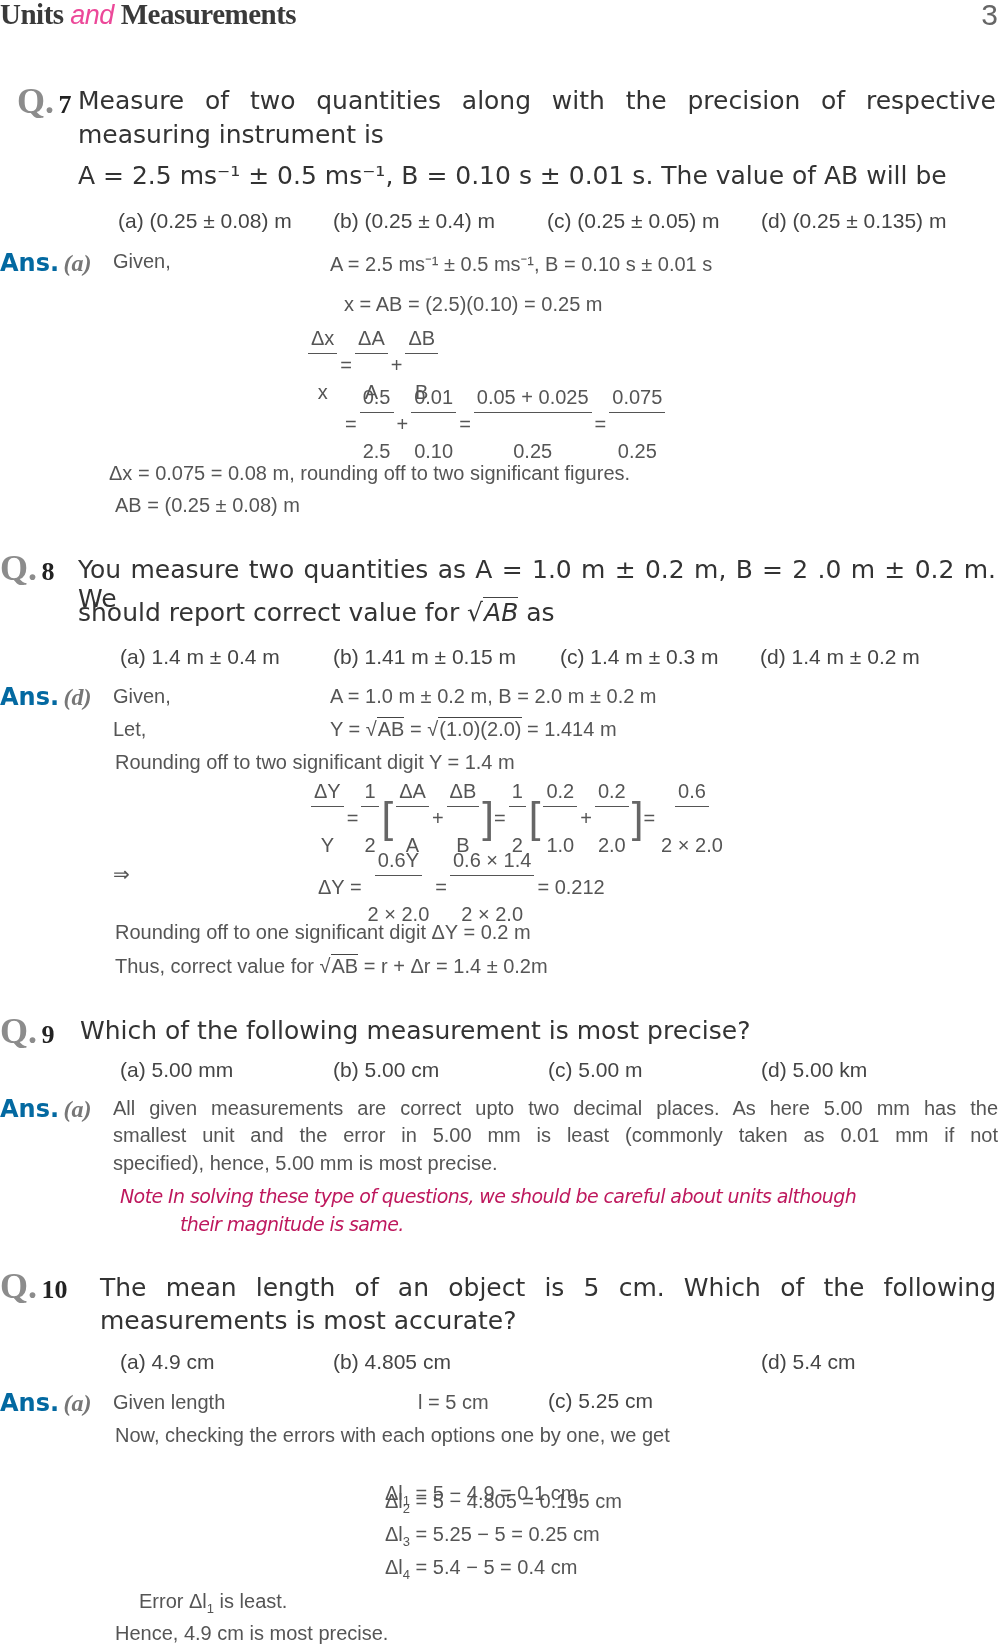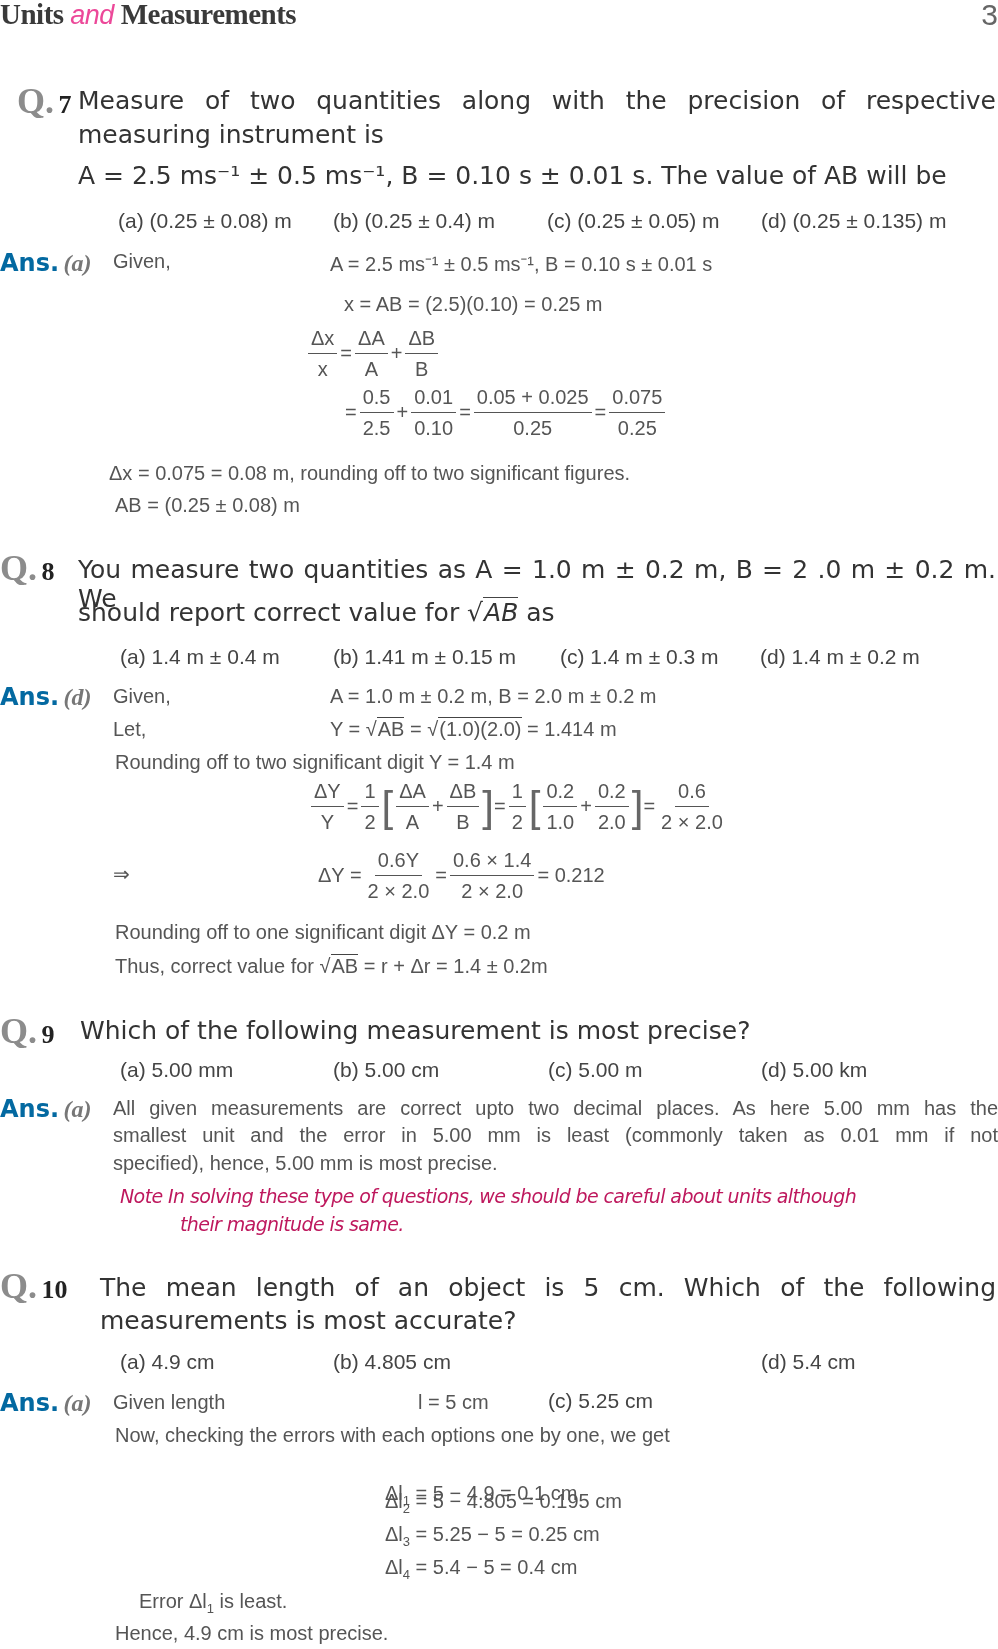--- a/index.html
+++ b/index.html
@@ -11,21 +11,21 @@
   .pageno { font-family:"Liberation Sans", sans-serif; font-size:30px; color:#666; font-weight:300; }
   .q { font-family:"DejaVu Sans", sans-serif; font-size:25px; color:#333; letter-spacing:0px; }
   .qmark { font-family:"Liberation Serif", serif; font-weight:bold; font-size:36px; color:#8c8c8c; }
   .qnum { font-family:"Liberation Serif", serif; font-weight:bold; font-size:26px; color:#222; }
   .opt { font-family:"Liberation Sans", sans-serif; font-size:21px; color:#444; }
   .ans { font-family:"DejaVu Sans", sans-serif; font-weight:bold; font-size:24px; color:#0369a1; }
   .ansl { font-family:"Liberation Serif", serif; font-style:italic; font-weight:bold; font-size:24px; color:#777; }
   .body { font-family:"Liberation Sans", sans-serif; font-size:20px; color:#555; }
   .m { font-family:"Liberation Sans", sans-serif; font-size:20px; color:#555; }
   .note { font-family:"DejaVu Sans", sans-serif; font-style:italic; font-size:19px; color:#be185d; letter-spacing:-0.6px; }
-  .frac { display:inline-flex; flex-direction:column; align-items:center; vertical-align:middle; margin:0 3px; }
+  .frac { display:inline-flex; flex-direction:column; align-items:center; vertical-align:middle; margin:0 3px;gap:23px; }
   .frac .n { border-bottom:1.3px solid #555; padding:0 3px; line-height:30px; }
   .frac .d { line-height:30px; padding:0 3px; }
   .sqrt { border-top:1.3px solid #444; padding-left:1px; }
   .row { display:flex; align-items:center; }
   .bk { font-size:42px; font-weight:100; line-height:60px; color:#666; }
   sub { font-size:13px; }
   .justify { white-space:normal; text-align:justify; text-align-last:justify; }
 </style>
 </head>
 <body>

